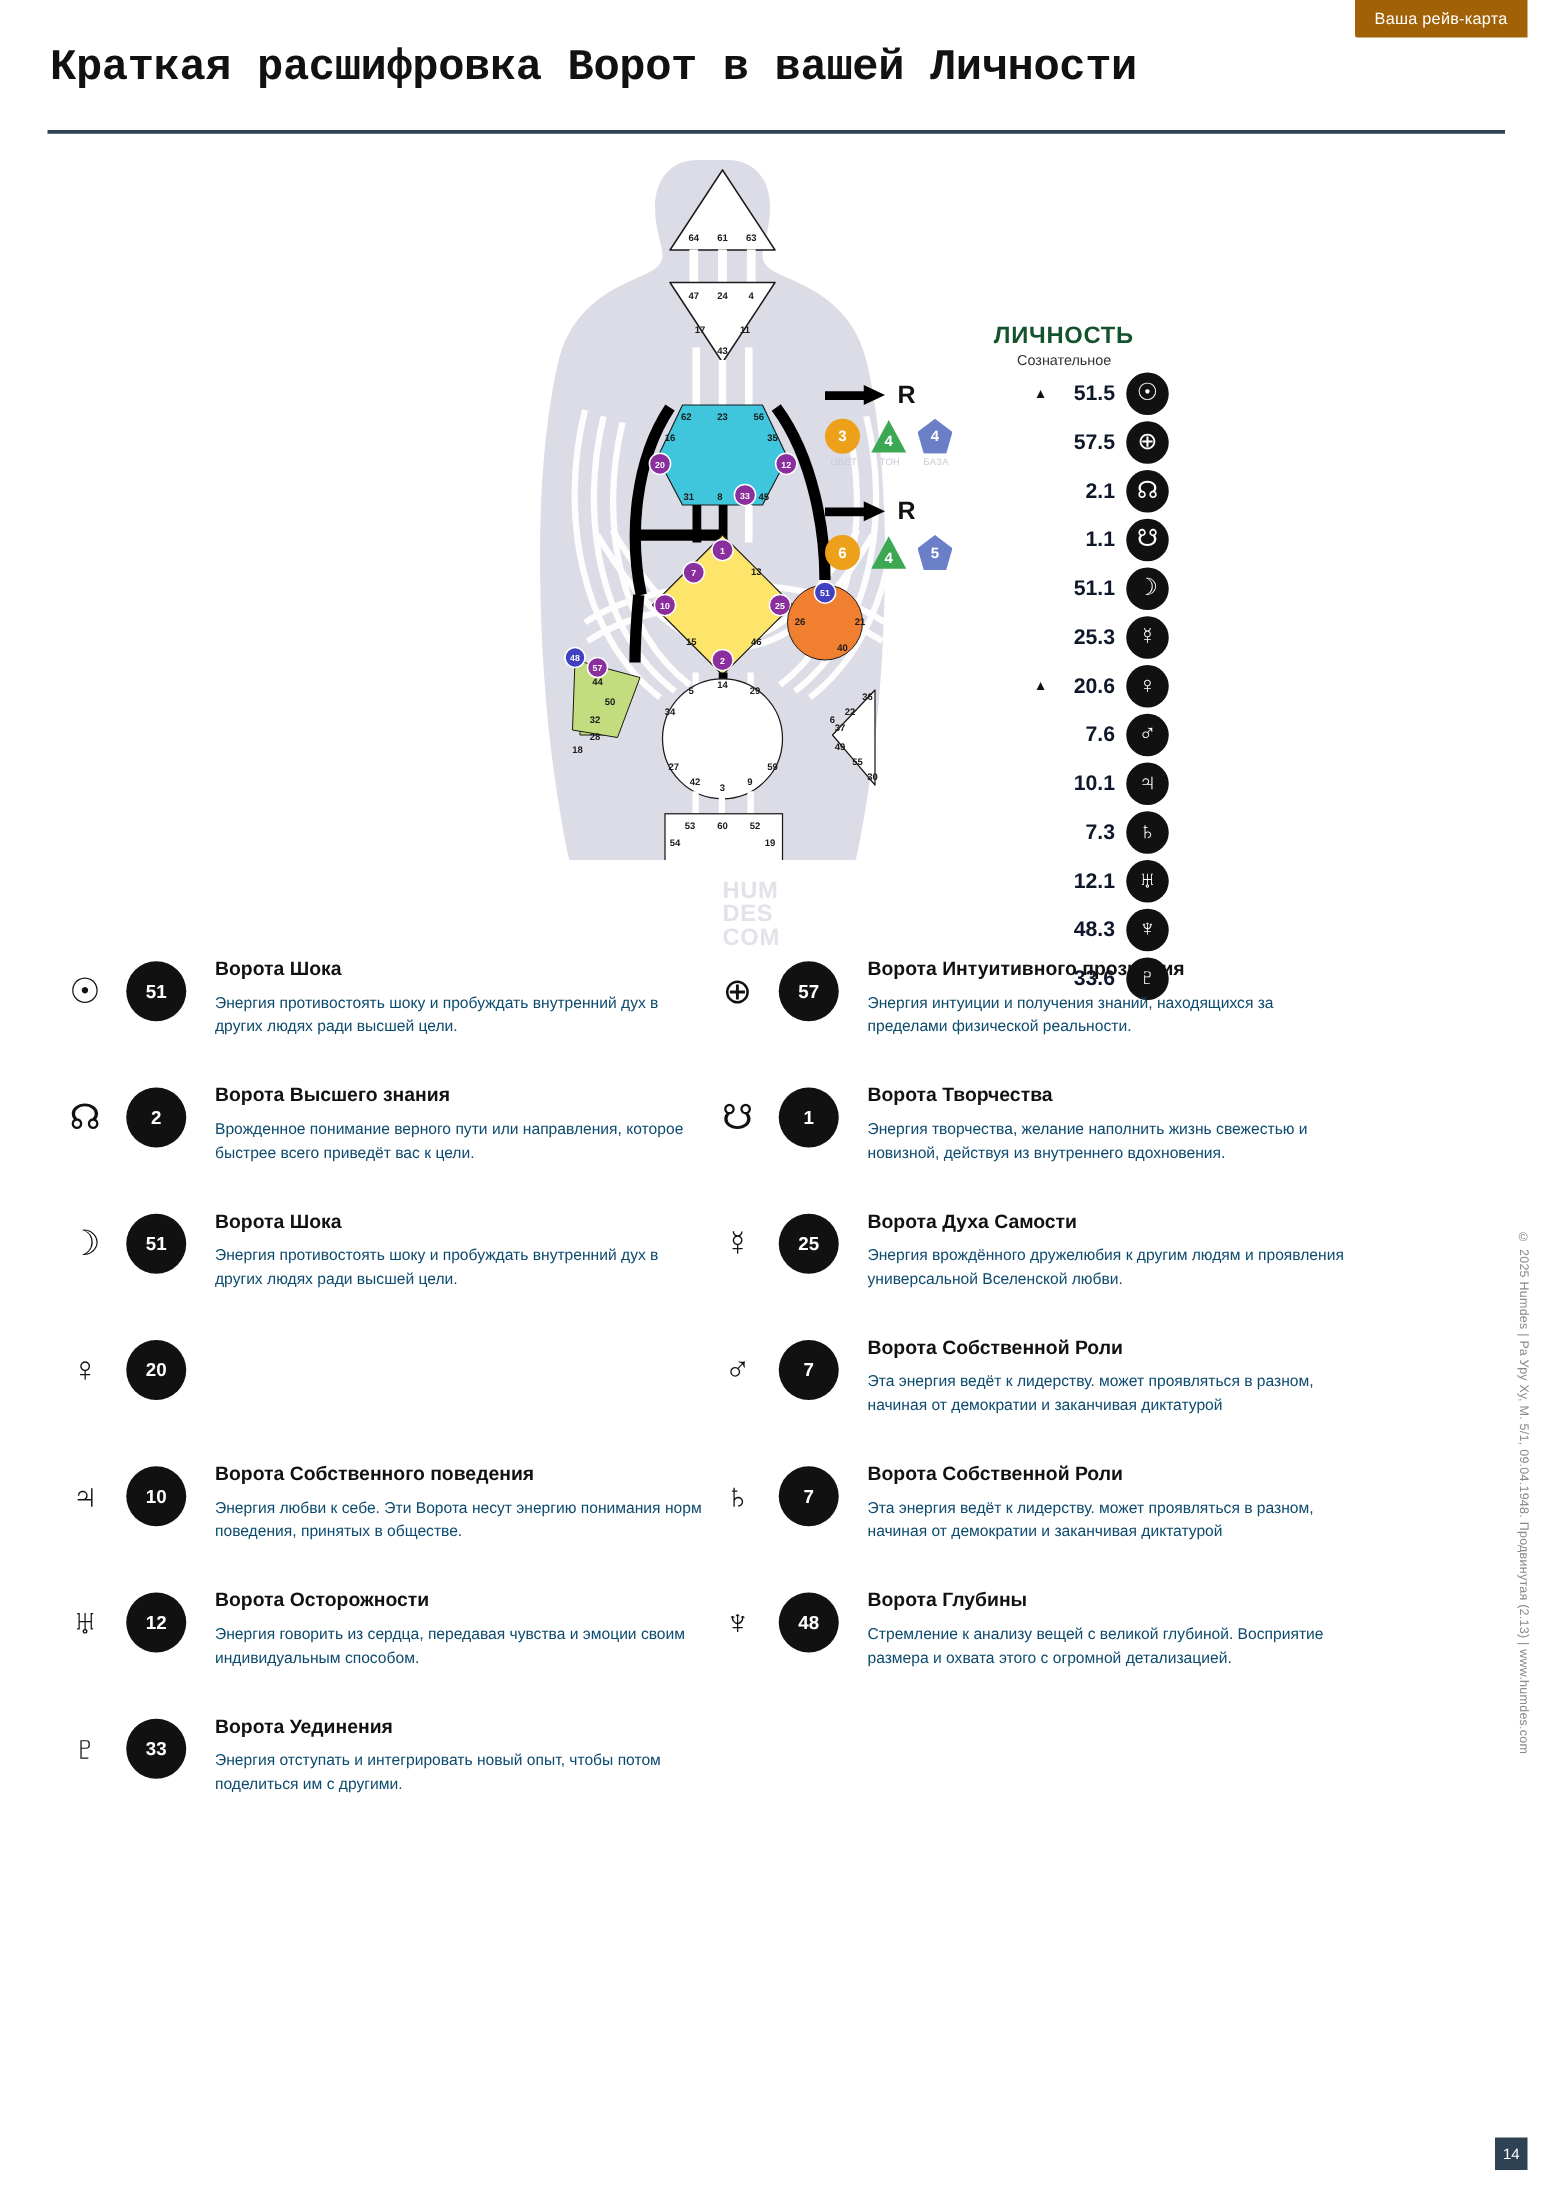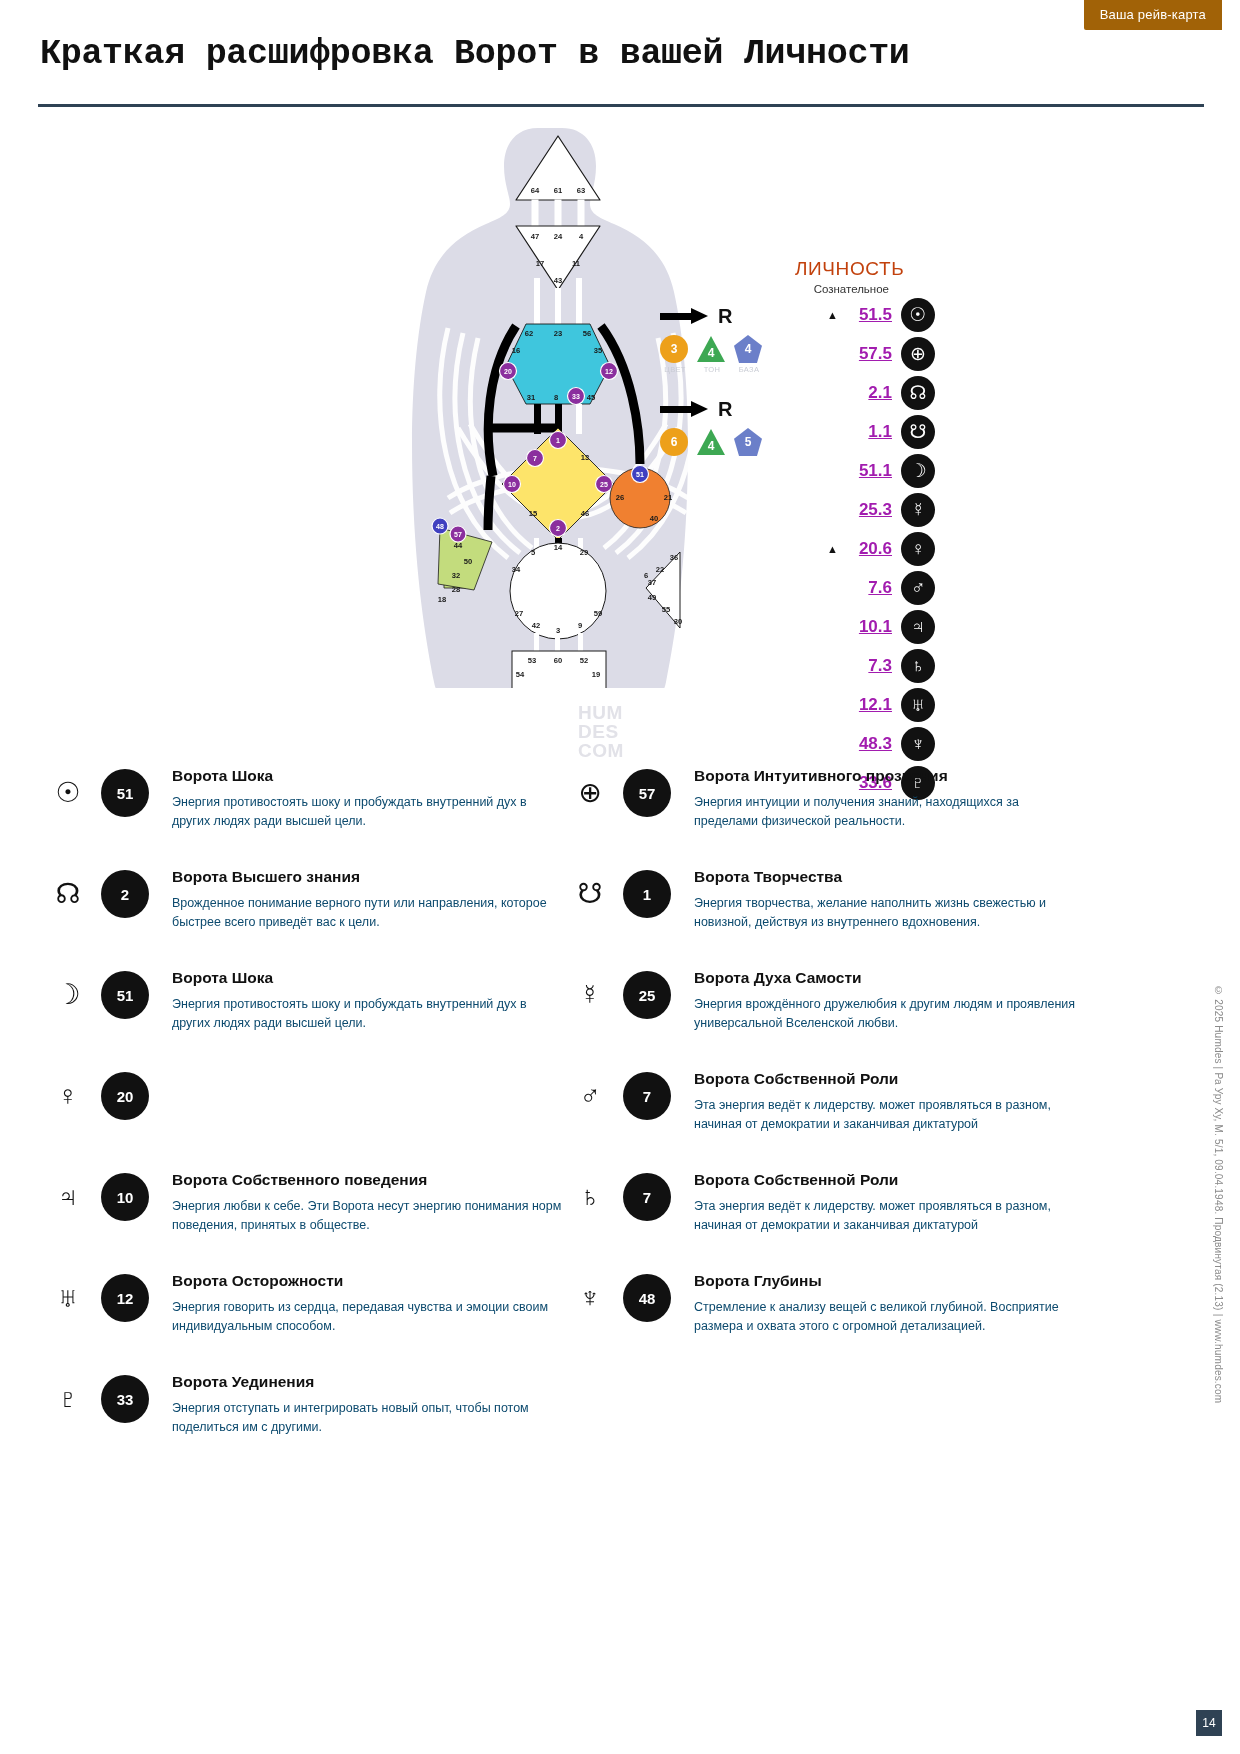--- a/index.html
+++ b/index.html
@@ -28,21 +28,21 @@
     font-family: Liberation Mono, monospace;
   }
   #header-rule {
     position: absolute; left: 38px; top: 104px; width: 1166px;
     height: 3px; background: #2f4254;
   }
 
   
   #chart-area { position: relative; width: 1240px; height: 640px; }
 
-  #bodygraph { position: absolute; left: 388px; top: 20px; width: 360px; height: 560px; }
+  #bodygraph { position: absolute; left: 408px; top: 20px; width: 360px; height: 560px; }
   #bodygraph svg { display: block; }
 
   
   #watermark {
     position: absolute; left: 578px; top: 595px;
     font-size: 19px; font-weight: bold; line-height: 19px;
     color: #e2e2e8; letter-spacing: .5px; pointer-events: none;
   }
 
   
@@ -76,28 +76,28 @@
   .shape.triangle span { position: relative; top: 4px; }
   .shape.pentagon {
     background: #6b7fc9;
     clip-path: polygon(50% 0%, 100% 38%, 82% 100%, 18% 100%, 0% 38%);
   }
   .shape span { position: relative; z-index: 2; }
   .shape-label { font-size: 7.5px; color: #c9ccd4; letter-spacing: .3px; margin-top: 2px; }
 
   
   #planets { position: absolute; left: 795px; top: 150px; width: 140px; }
-  #planets-title { font-size: 19px; font-weight: normal; letter-spacing: .6px; color: #c2410c; text-align: right; padding-right: 46px;}
+  #planets-title { font-size: 19px; font-weight: bold; letter-spacing: .6px; color: #14532d; text-align: right; padding-right: 46px;}
   #planets-sub { font-size: 11.5px; color: #333; text-align: right; padding-right: 46px; margin-top: 3px; }
   .planet-row {
     display: flex; align-items: center; justify-content: flex-end;
     gap: 9px; height: 39px;
   }
   .planet-exalt { font-size: 11px; color: #111; width: 10px; text-align: right; }
-  .planet-val { font-size: 17px; font-weight: bold; color: #a21caf; min-width: 46px; text-align: right; text-decoration: underline; }
+  .planet-val { font-size: 17px; font-weight: bold; color: #0f172a; min-width: 46px; text-align: right; }
   .planet-glyph {
     width: 34px; height: 34px; border-radius: 50%; background: #111;
     display: flex; align-items: center; justify-content: center;
     color: #fff; font-size: 19px; line-height: 1;
   }
 
   
   #gates { position: absolute; left: 0; top: 755px; width: 1240px; }
   .gate-col { position: absolute; width: 480px; }
   #gate-col-left  { left: 48px; }

